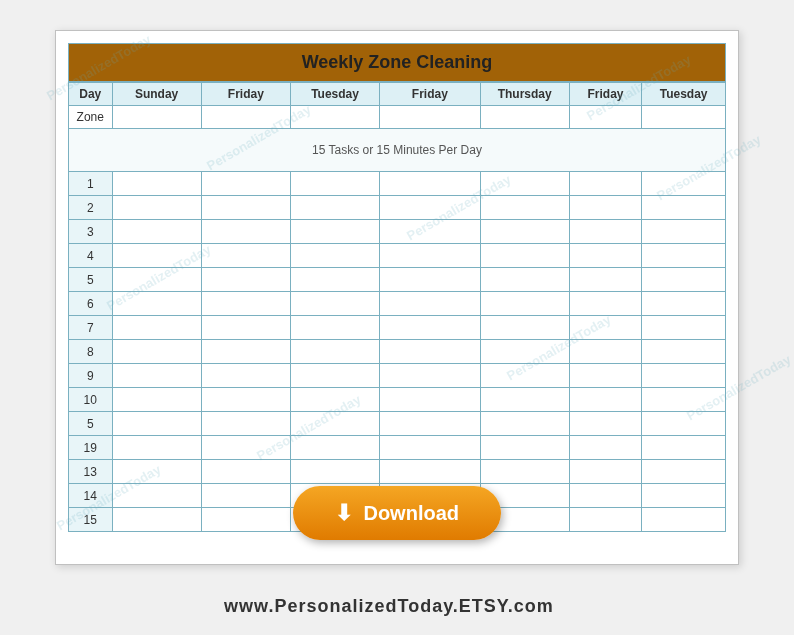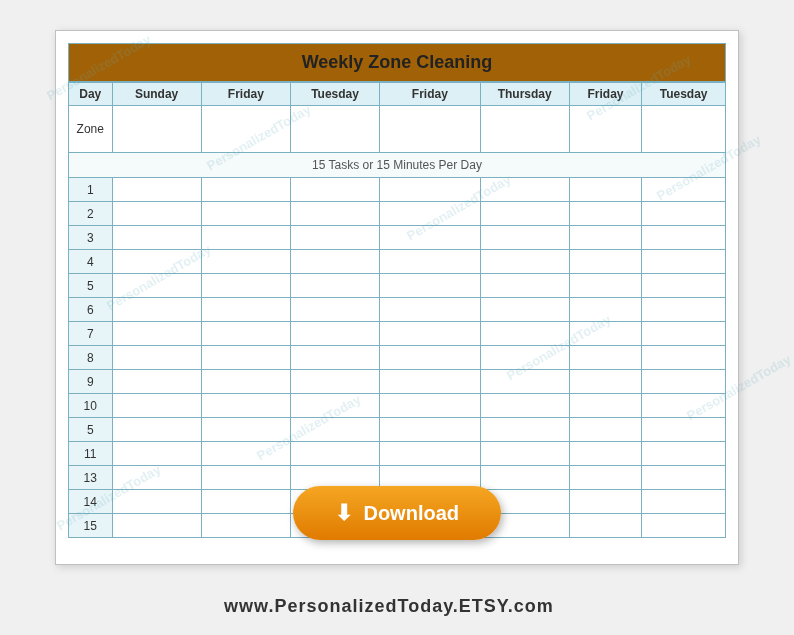--- a/index.html
+++ b/index.html
@@ -48,28 +48,28 @@
     }
 
     .header-row th {
       background: #ddf0f5;
       font-weight: bold;
       padding: 4px 8px;
       font-size: 12px;
     }
 
     .zone-row td {
-      padding: 16px 2px;
+      padding: 4px 2px;
       height: 22px;
       background: white;
     }
 
     .subtitle-row td {
       background: #f5fafb;
-      padding: 5px 2px;
+      padding: 14px 2px;
       font-size: 12px;
       color: #555;
       text-align: center;
     }
 
     .data-row td {
       padding: 2px;
       height: 24px;
     }
 
@@ -290,21 +290,21 @@
           <td class="row-num">5</td>
           <td></td>
           <td></td>
           <td></td>
           <td></td>
           <td></td>
           <td></td>
           <td></td>
         </tr>
         <tr class="data-row">
-          <td class="row-num">11</td>
+          <td class="row-num">19</td>
           <td></td>
           <td></td>
           <td></td>
           <td></td>
           <td></td>
           <td></td>
           <td></td>
         </tr>
         <tr class="data-row">
           <td class="row-num">13</td>

